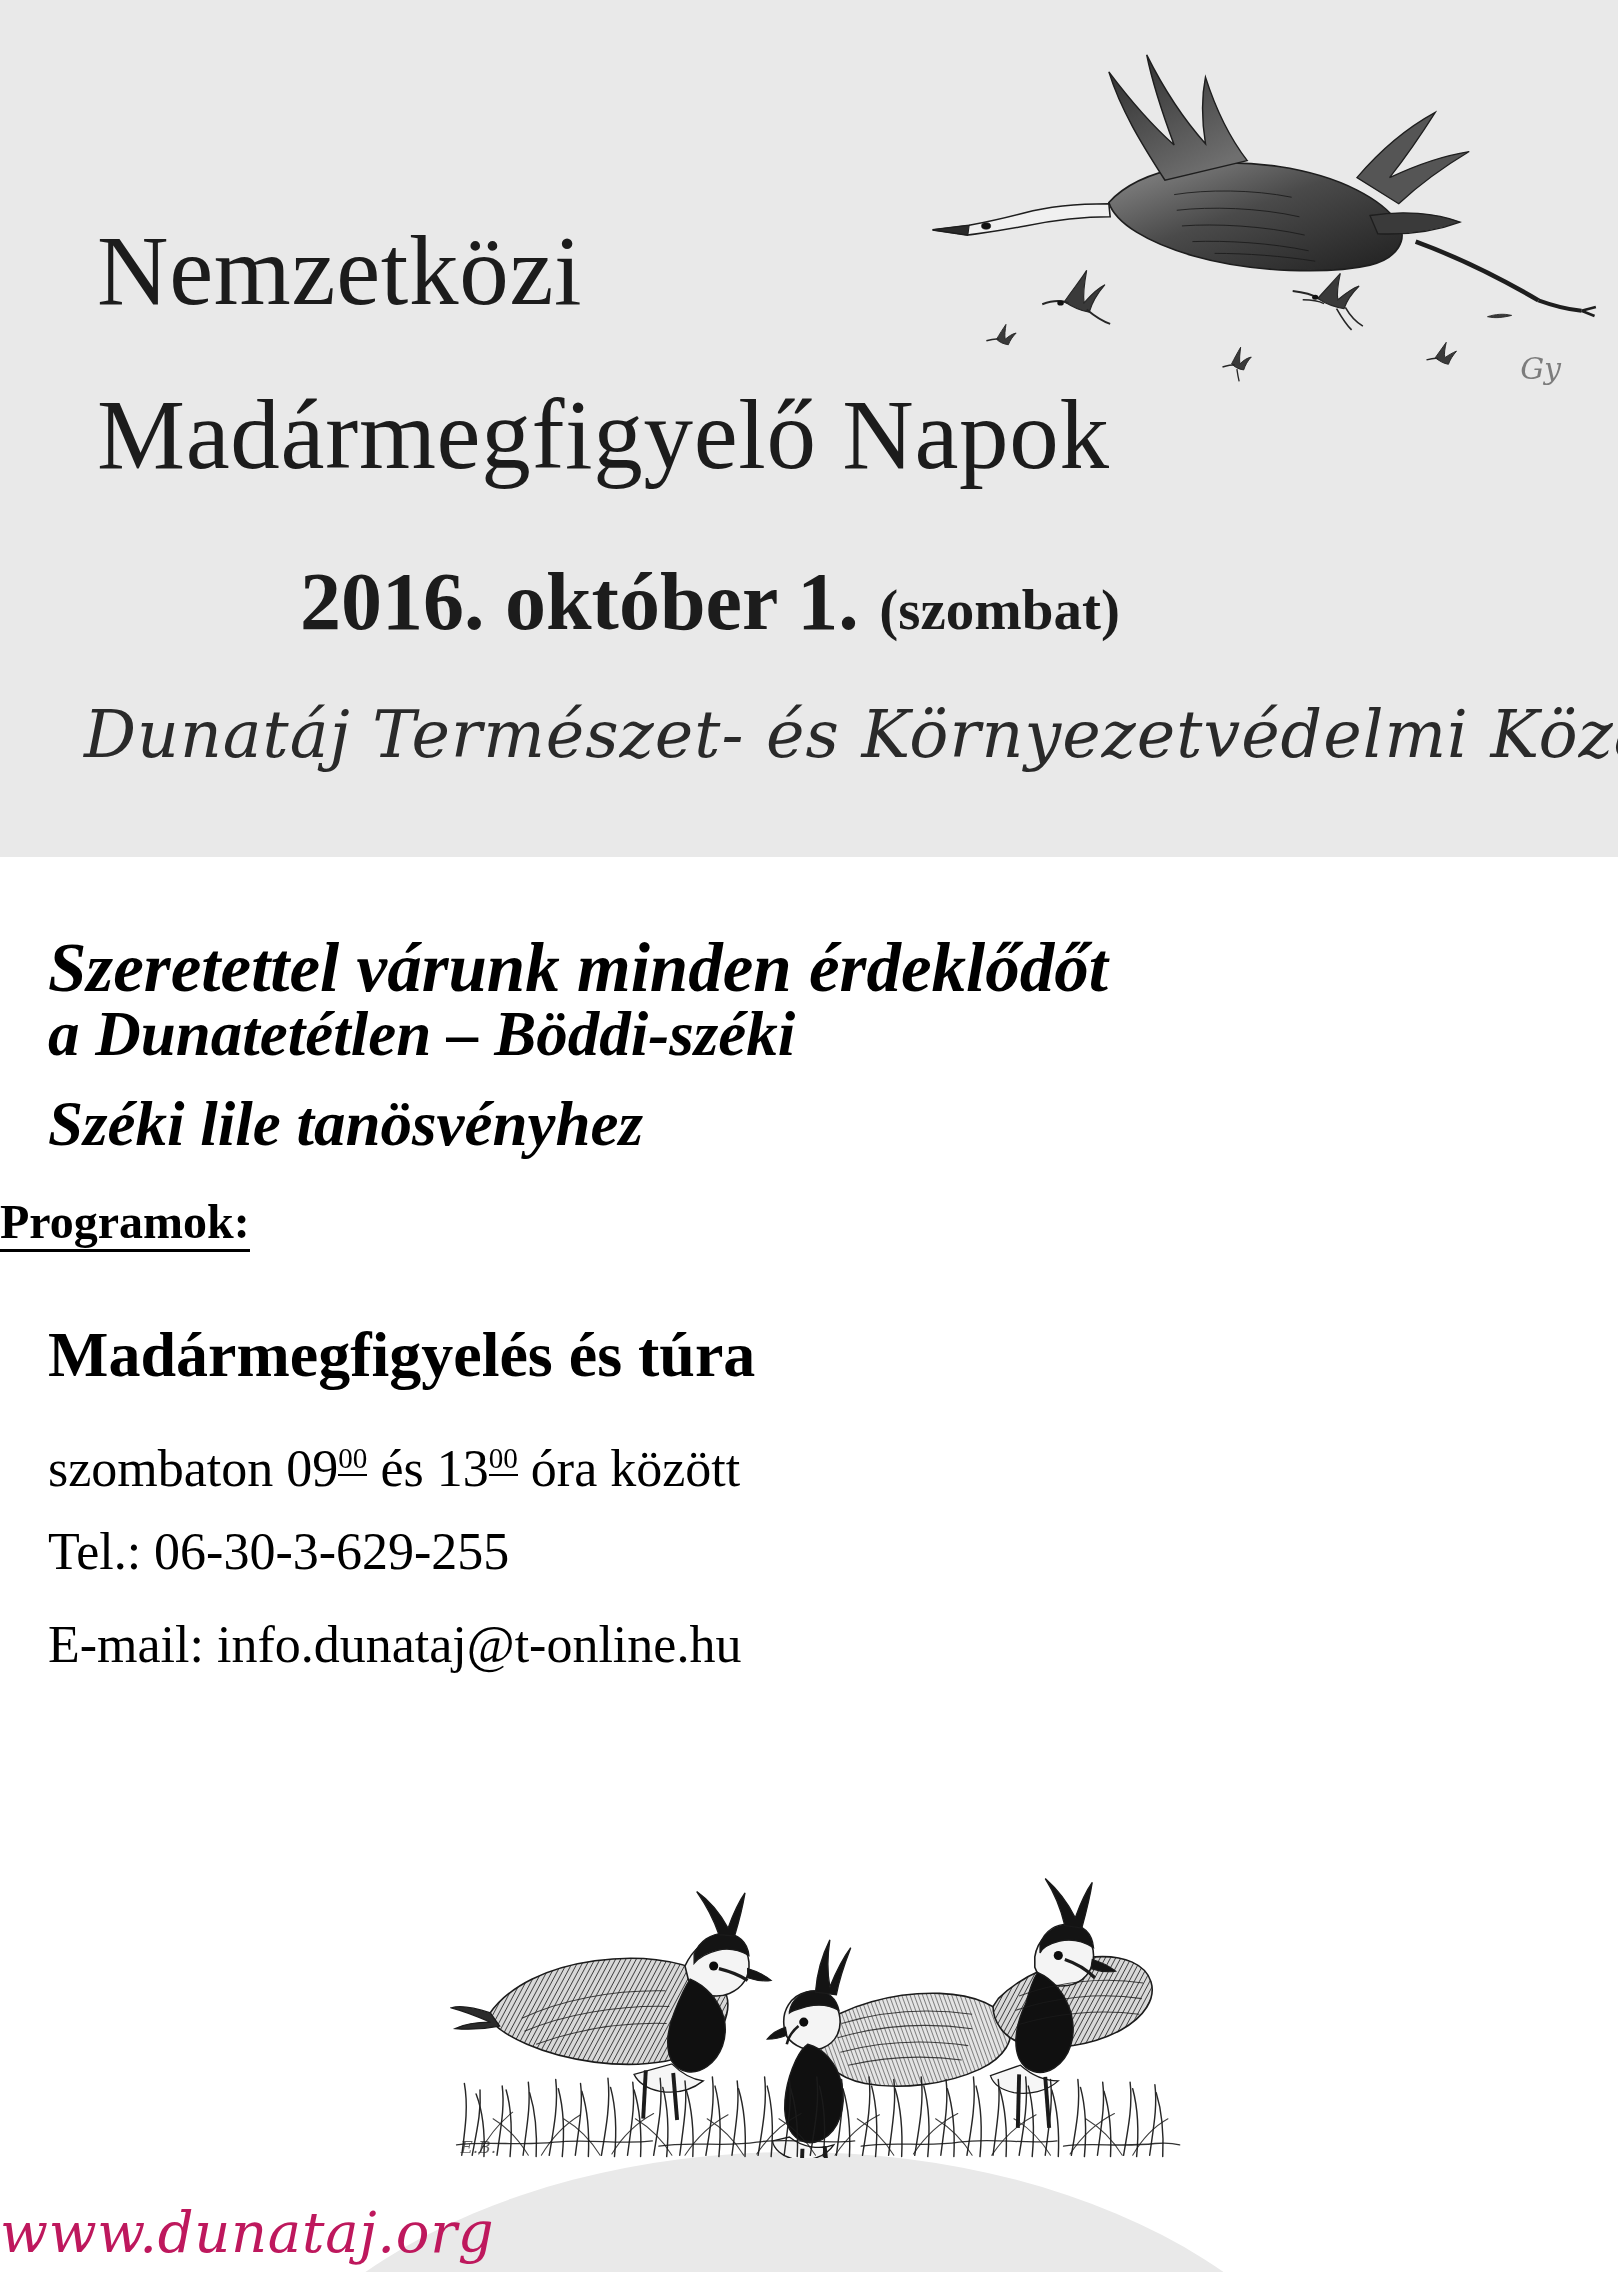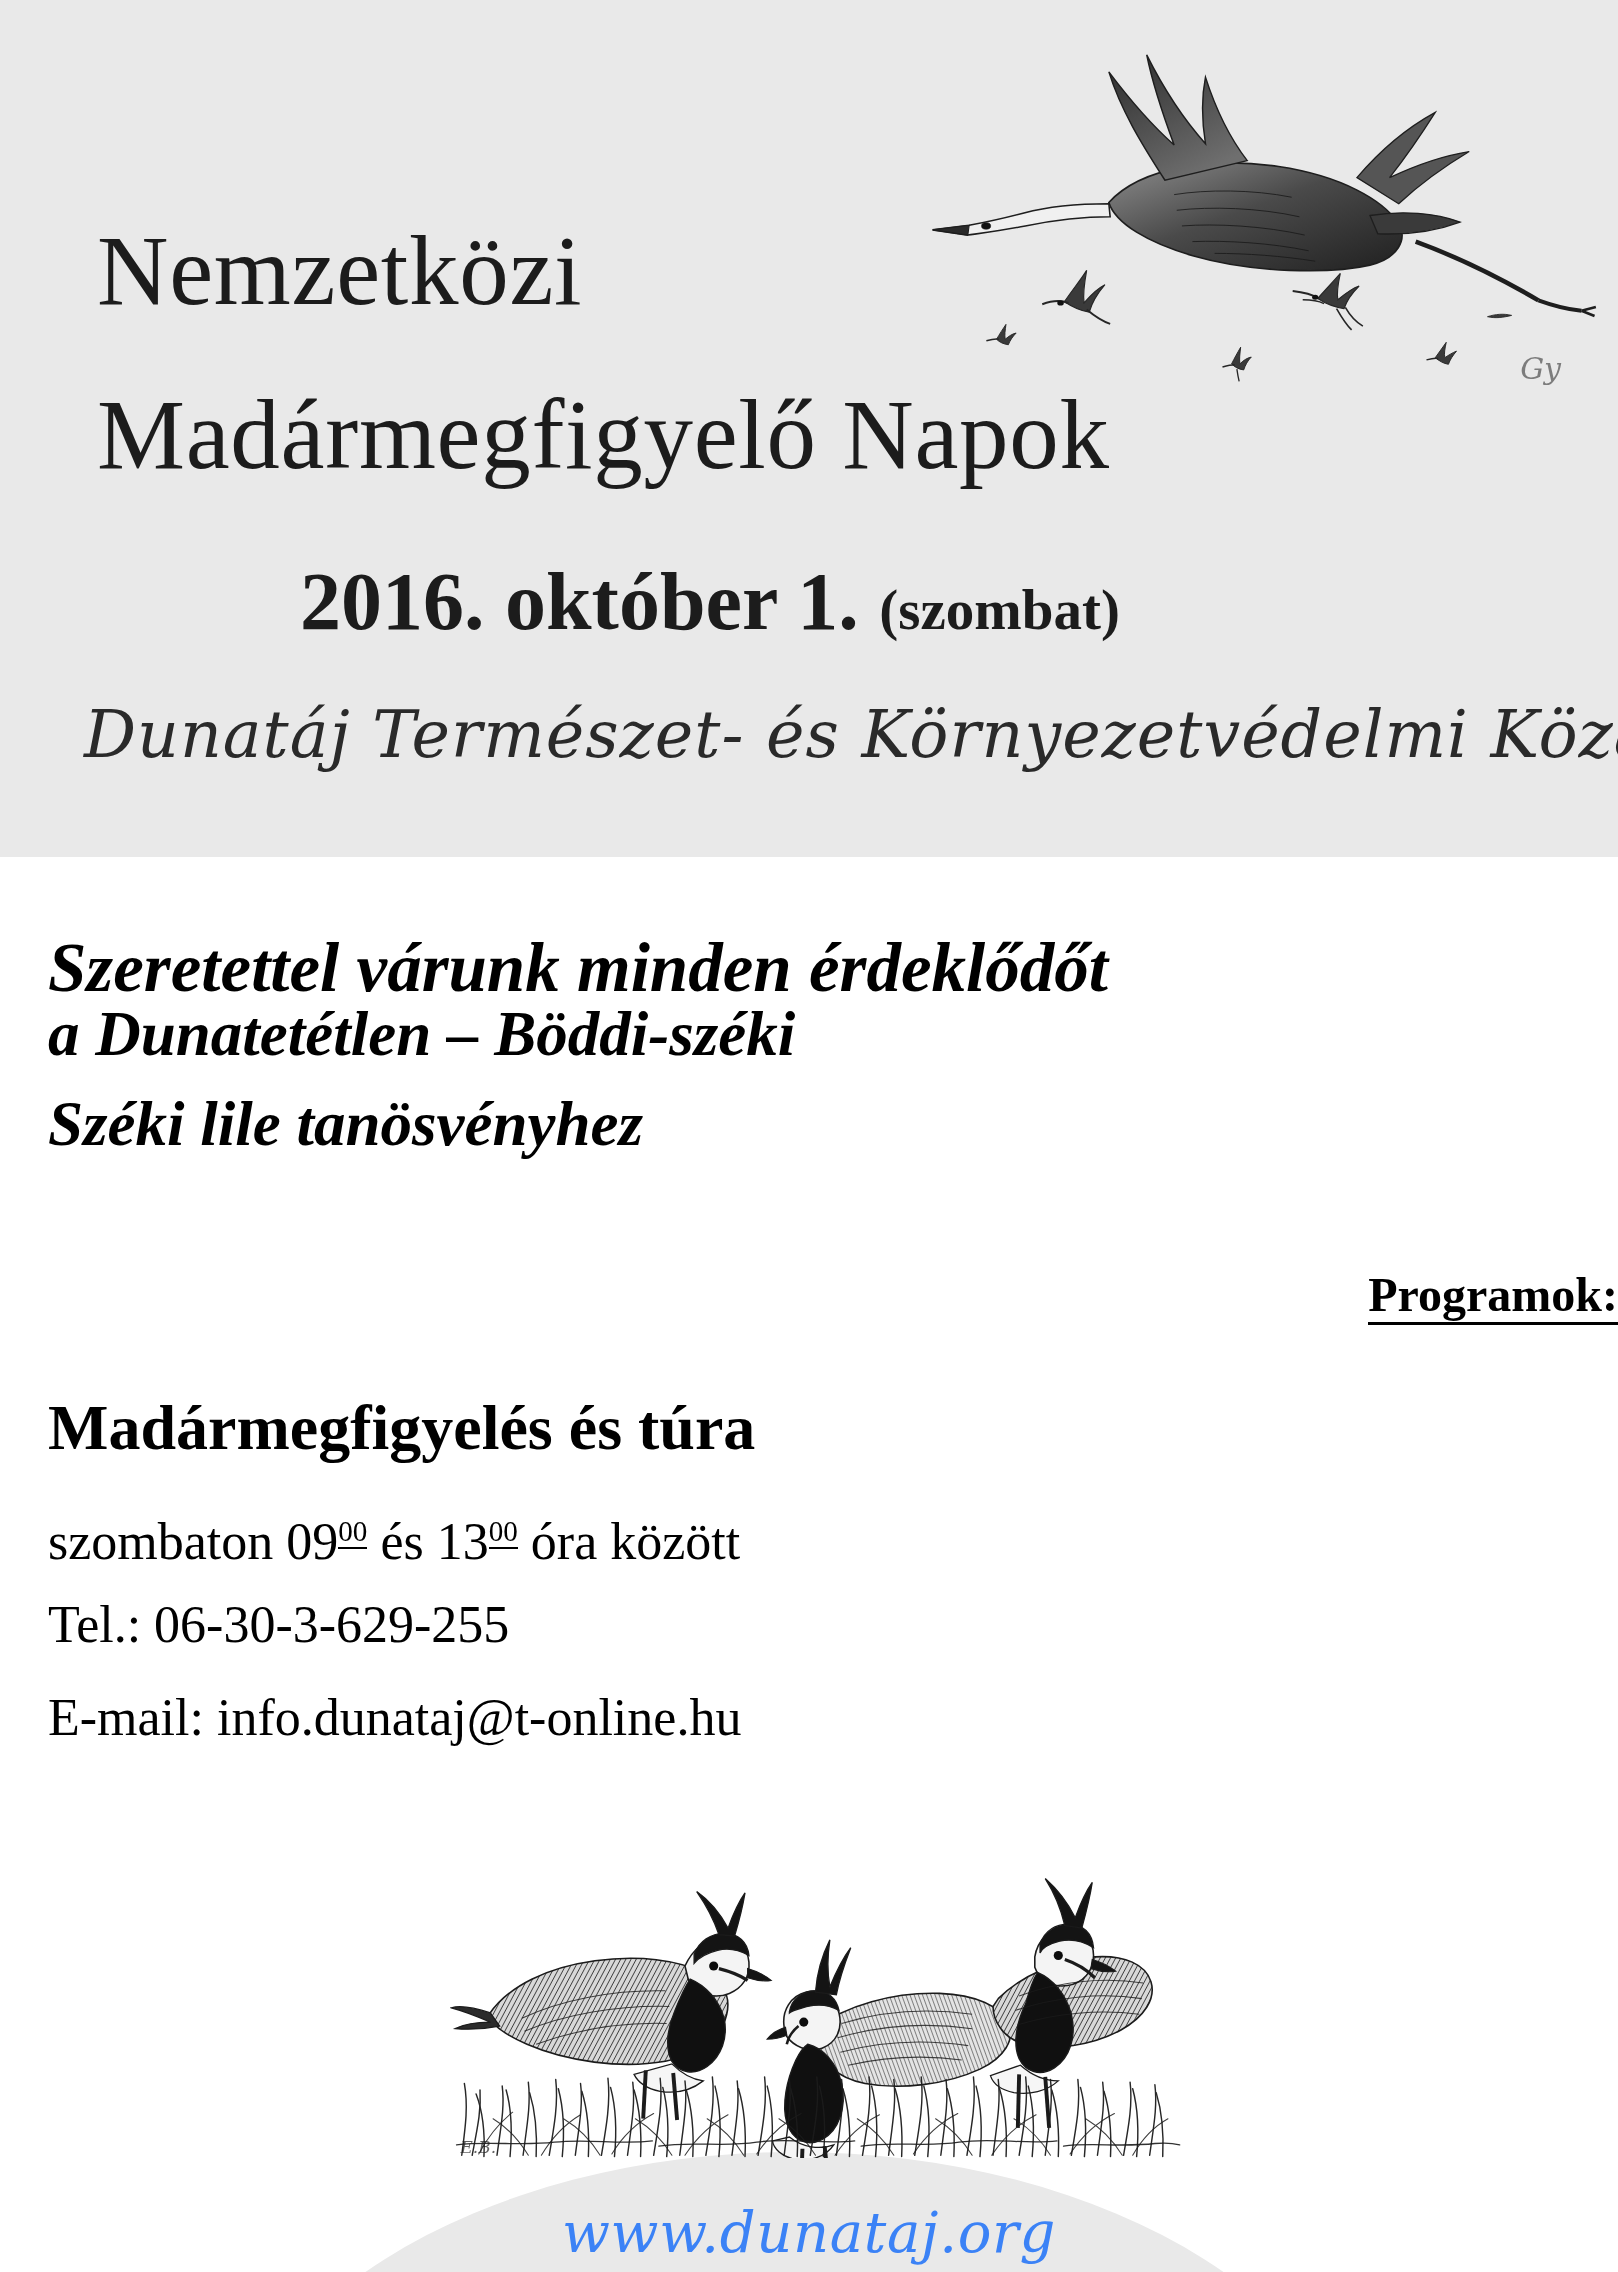--- a/index.html
+++ b/index.html
@@ -109,22 +109,22 @@
     line-height: 1.0;
   }
   #venue-line-2 {
     margin-top: 27.4px;
     font-size: 63px;
     font-weight: bold;
     font-style: italic;
     line-height: 1.0;
   }
   #programs-heading-row {
-    margin-top: 114px;
-    text-align: right;
+    margin-top: 41px;
+    text-align: left;
   }
   #programs-heading {
     display: inline-block;
     font-size: 48px;
     font-weight: bold;
     border-bottom: 3.3px solid #000;
     line-height: 1.05;
     padding-bottom: 1.3px;
   }
   #program-title {
@@ -173,25 +173,24 @@
     width: 731px;
     height: 307px;
     z-index: 1;
   }
   #lapwing-art svg { display: block; width: 100%; height: 100%; }
   #website-line {
     position: absolute;
     left: 0;
     top: 2200px;
     width: 1618px;
-    text-align: center;
     font-size: 56px;
     font-style: italic;
     font-family: "DejaVu Serif", "Liberation Serif", serif;
-    color: #3b82f6;
+    color: #be185d;
     letter-spacing: 0.7px;
     z-index: 2;
     white-space: nowrap;
   }
 </style>
 </head>
 <body>
 
 <div id="header-band">
 

